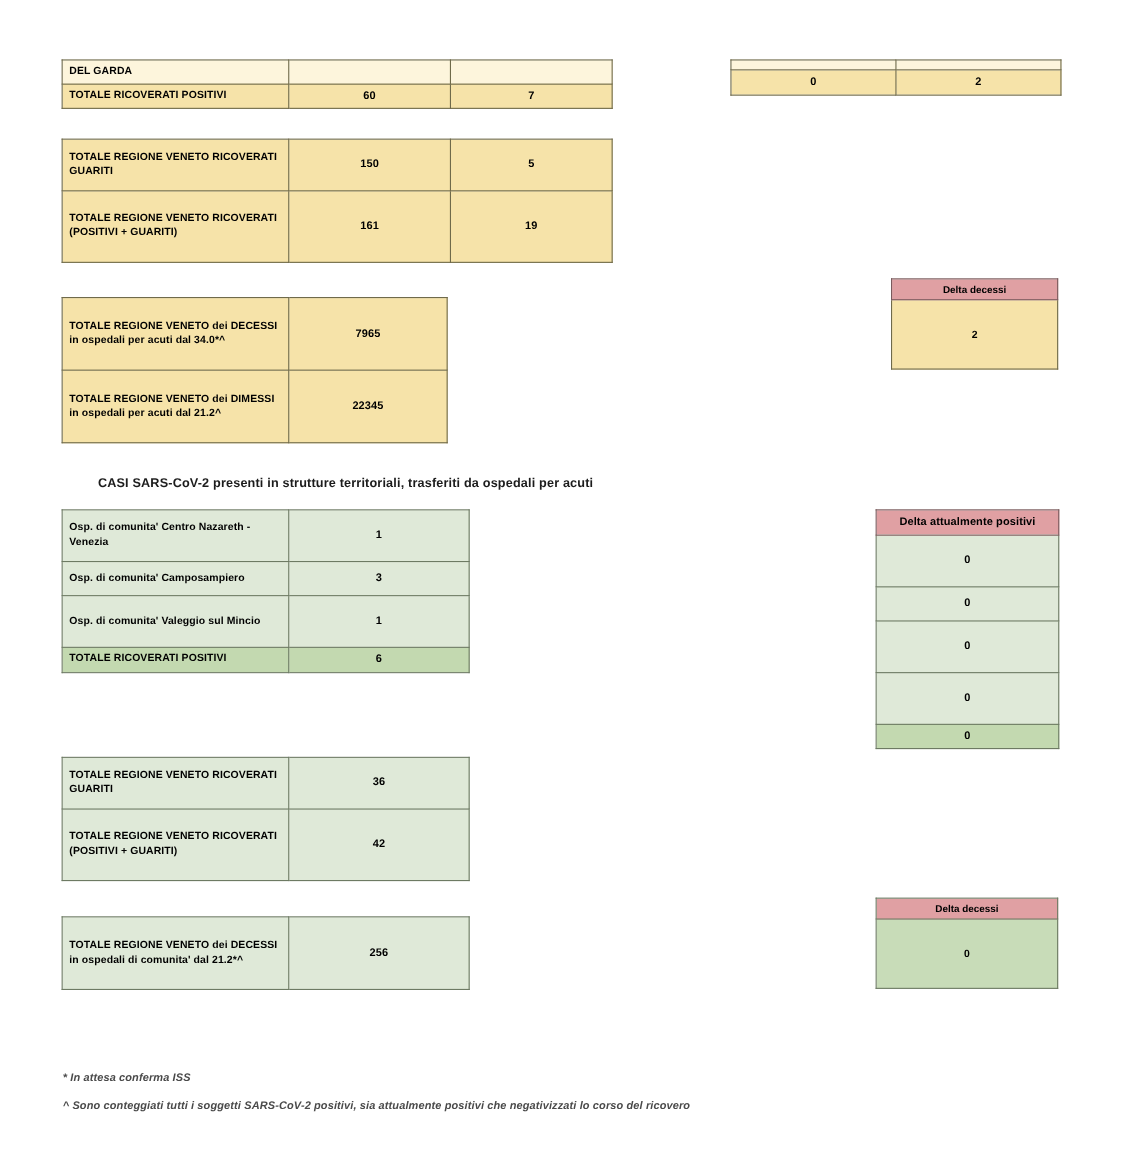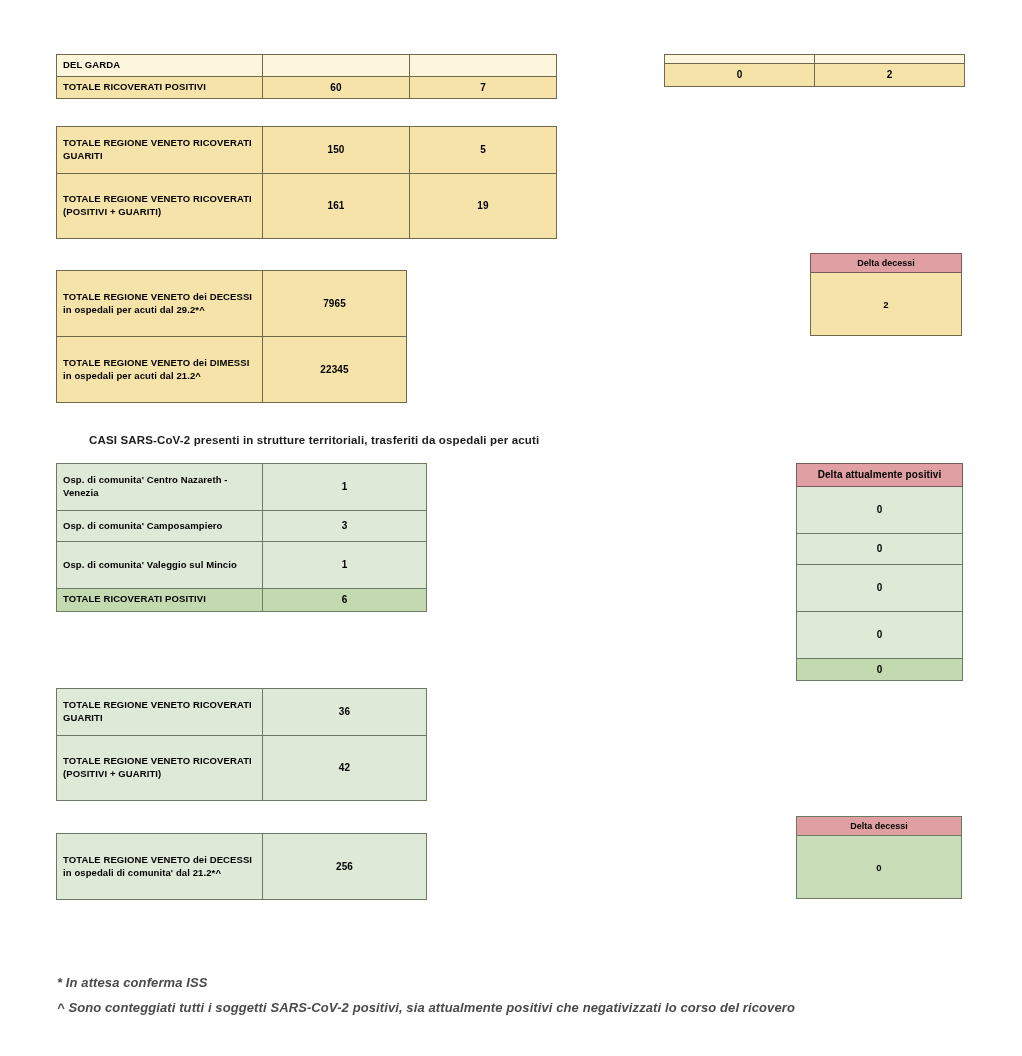--- a/index.html
+++ b/index.html
@@ -61,21 +61,21 @@
     font-weight: bold;
     color: #1c1c1c;
     letter-spacing: 0.15px;
     white-space: nowrap;
     margin-left: 32px;
   }
 
   
   .footnote {
     position: absolute;
-    font-size: 13px;
+    font-size: 10px;
     font-style: italic;
     font-weight: bold;
     color: #4a4a4a;
     letter-spacing: 0.1px;
     white-space: nowrap;
   }
 
   .delta-box {
     position: absolute;
     border-collapse: collapse;
@@ -159,21 +159,21 @@
     </tbody>
   </table>
 
   <table class="grid yellow" style="left:56px; top:270px; width:350px;">
     <colgroup>
         <col style="width:206px">
         <col style="width:144px">
       </colgroup>
     <tbody>
       <tr>
-        <td class="lbl" style="height:57px">TOTALE REGIONE VENETO dei DECESSI in ospedali per acuti dal 29.2*^</td>
+        <td class="lbl" style="height:57px">TOTALE REGIONE VENETO dei DECESSI in ospedali per acuti dal 34.0*^</td>
         <td class="num">7965</td>
       </tr>
       <tr>
         <td class="lbl" style="height:57px">TOTALE REGIONE VENETO dei DIMESSI in ospedali per acuti dal 21.2^</td>
         <td class="num">22345</td>
       </tr>
     </tbody>
   </table>
 
   <table class="delta-box yellowbox" style="left:810px; top:253px; width:152px;">

